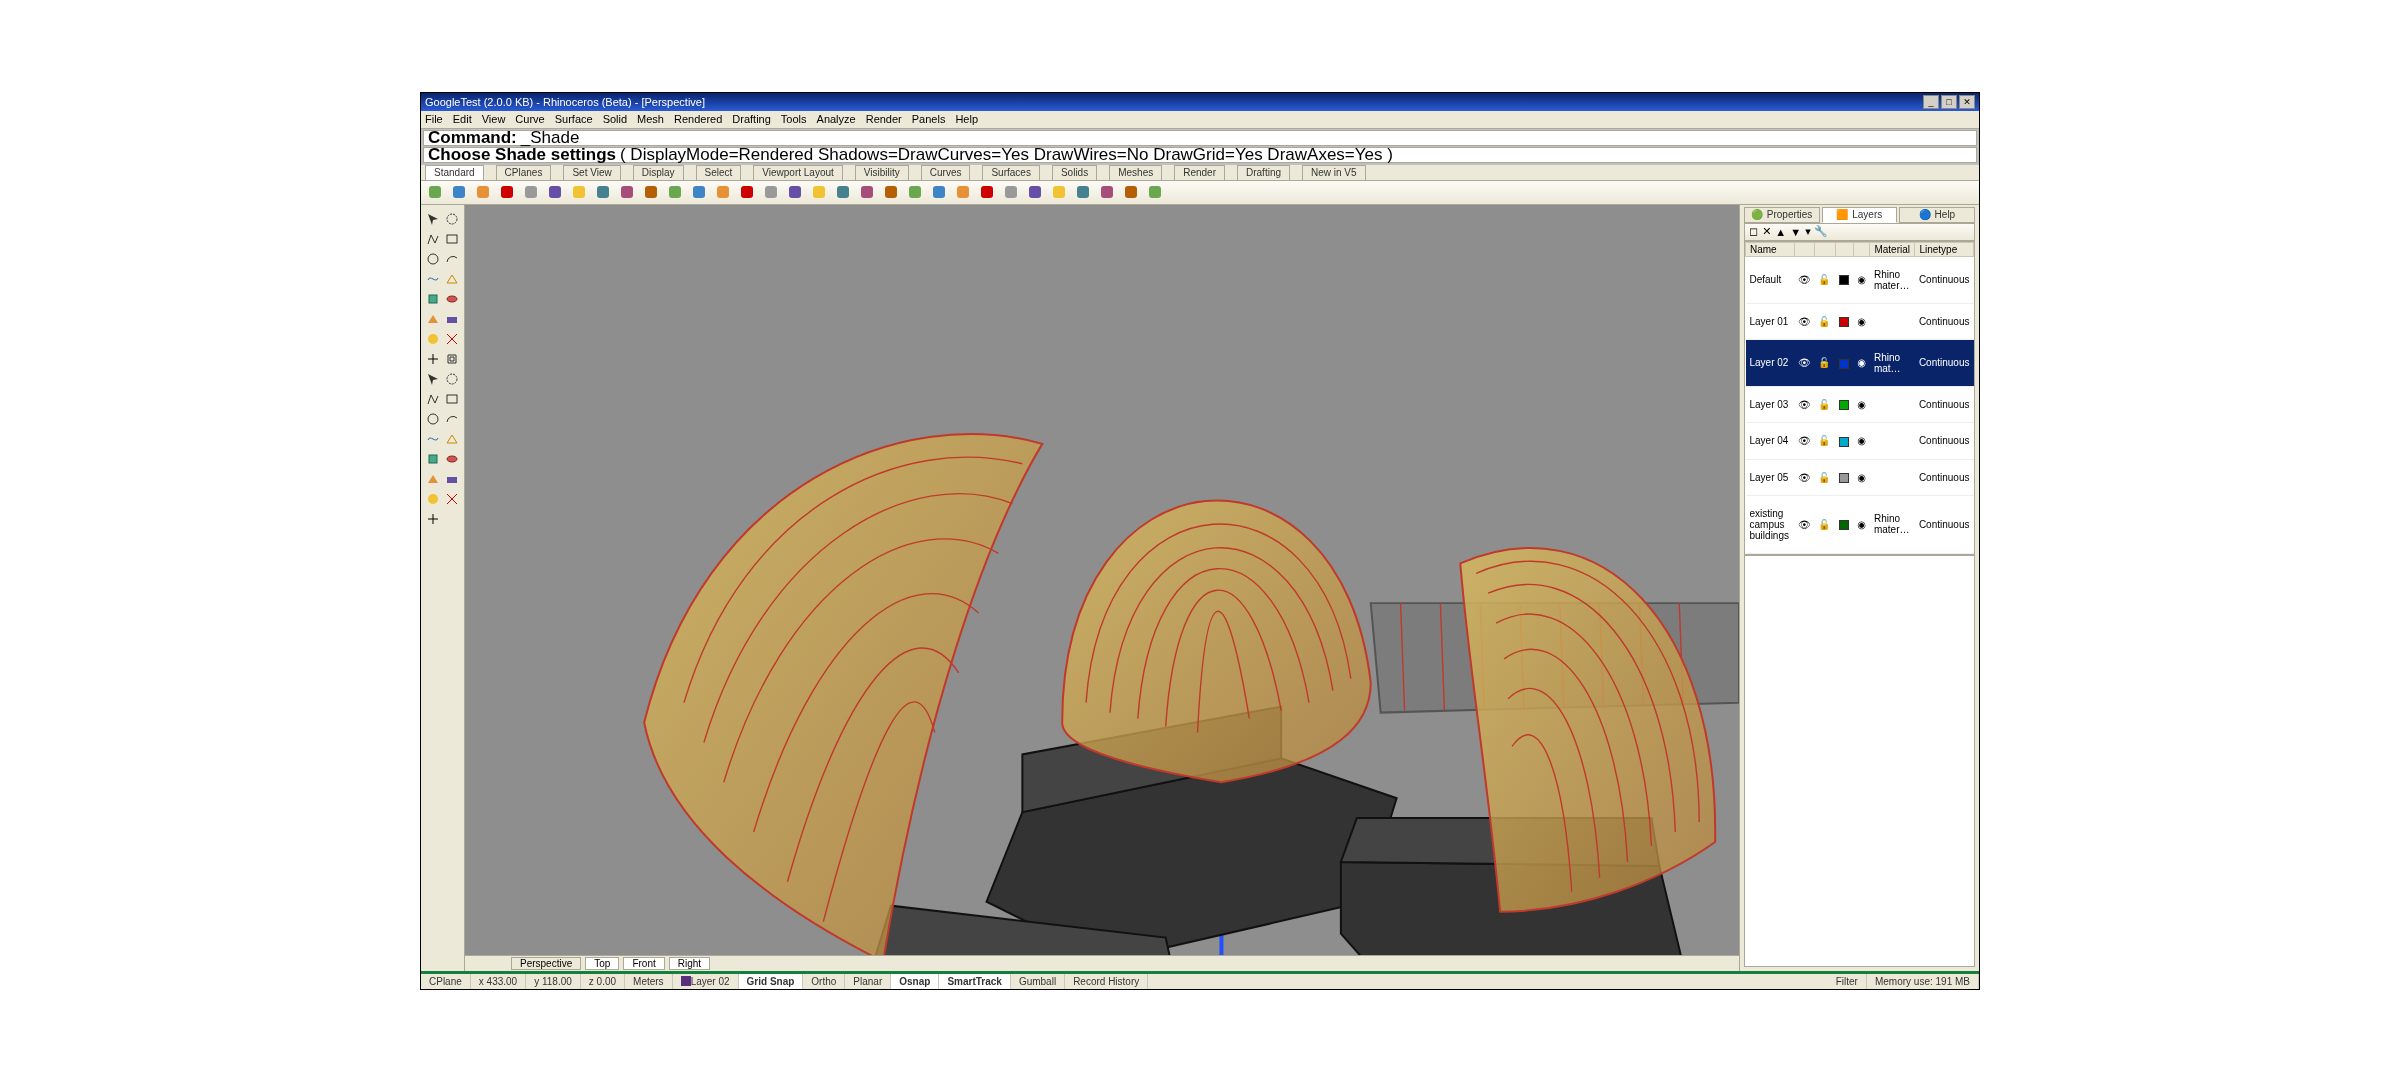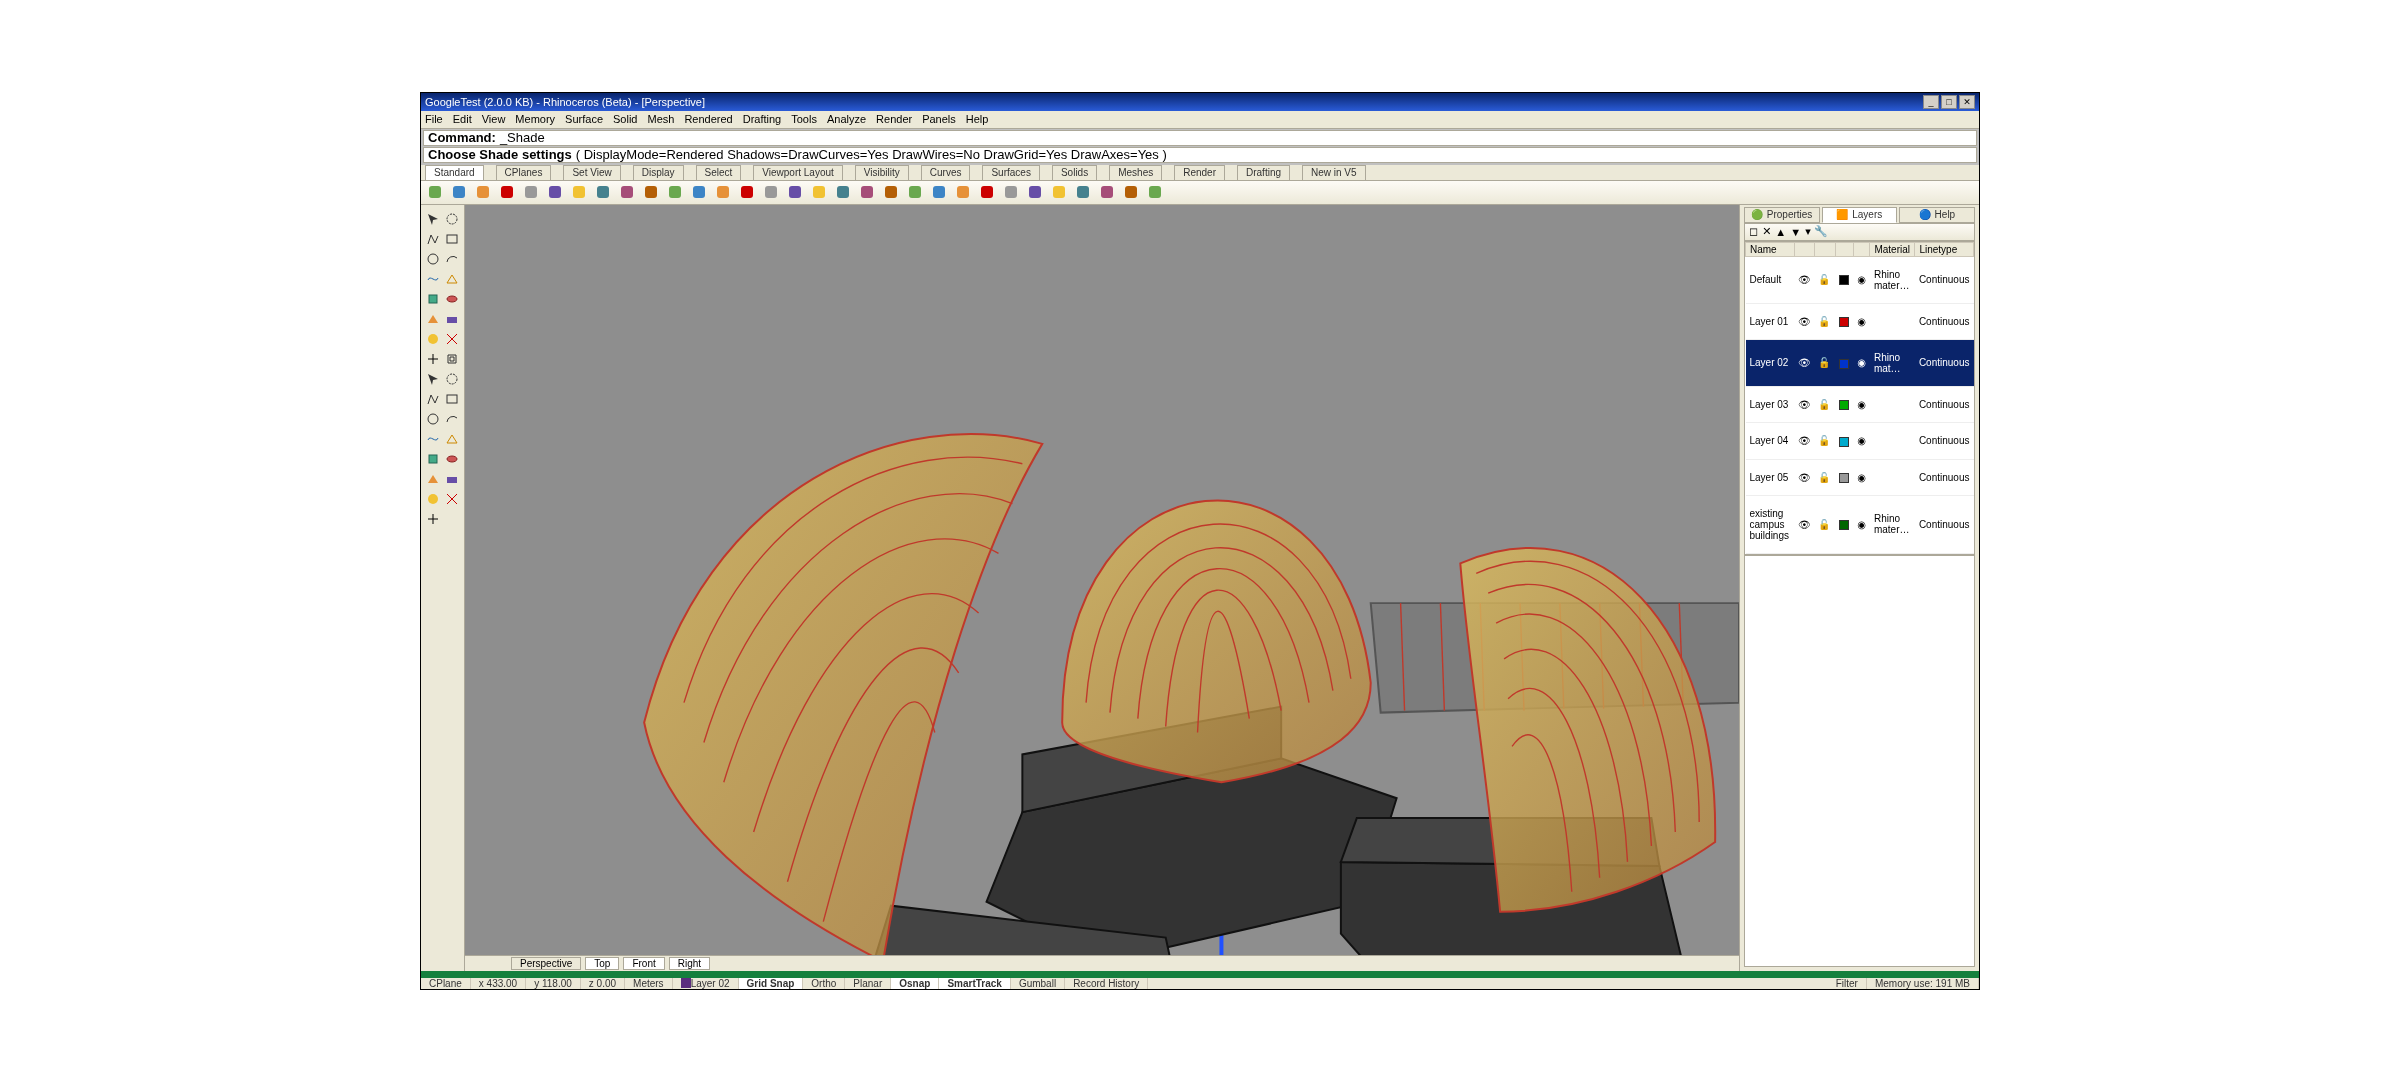--- a/index.html
+++ b/index.html
@@ -8,21 +8,21 @@
 
 .titlebar { height:18px; background:linear-gradient(#08246b,#2a5bd7); color:#fff; display:flex; align-items:center; padding:0 4px; }
 .titlebar .titletext { font-size:11px; white-space:nowrap; }
 .titlebar .spacer { flex:1; }
 .titlebar .winbtns { display:flex; gap:2px; }
 .titlebar .winbtn { width:16px; height:14px; background:#d4d0c8; border:1px solid #888; font-size:9px; line-height:12px; text-align:center; color:#000; }
 
 .menubar { height:18px; background:#ece9d8; display:flex; align-items:center; padding:0 4px; gap:10px; border-bottom:1px solid #aca899; }
 .menubar span { font-size:11px; color:#000; }
 
-.cmdline { height:16px; background:#fff; border:1px solid #aca899; margin:1px 2px 0 2px; font-size:13px; padding:1px 4px; color:#000; display:flex; align-items:center; }
+.cmdline { height:16px; background:#fff; border:1px solid #aca899; margin:1px 2px 0 2px; font-size:17px; padding:1px 4px; color:#000; display:flex; align-items:center; }
 .cmdline .lbl { font-weight:bold; margin-right:4px; }
 
 .tabstrip { height:16px; background:#ece9d8; display:flex; gap:12px; padding-left:4px; border-bottom:1px solid #aca899; margin-top:2px; }
 .tabstrip .tab { background:#ece9d8; border:1px solid #aca899; border-bottom:none; padding:1px 8px; font-size:10px; color:#333; }
 .tabstrip .tab.active { background:#fff; }
 
 .maintoolbar { height:24px; background:linear-gradient(#fdfbf6,#ece9d8); display:flex; align-items:center; padding:0 4px; gap:4px; border-bottom:1px solid #aca899; }
 .tbtn { width:20px; height:20px; border:1px solid rgba(0,0,0,0); display:flex; align-items:center; justify-content:center; }
 
 .dot { width:12px; height:12px; border-radius:3px; }
@@ -50,21 +50,21 @@
 .rptab.active { background:#fff; border-bottom:1px solid #fff; }
 .rptoolbar { height:18px; background:linear-gradient(#fdfbf6,#ece9d8); border:1px solid #aca899; margin:0 4px; display:flex; align-items:center; gap:4px; padding:0 4px; }
 .layertable { background:#fff; border:1px solid #aca899; margin:0 4px; font-size:10px; }
 .layertable table { width:100%; border-collapse:collapse; }
 .layertable th { background:#ece9d8; border:1px solid #cdc7b8; padding:1px 4px; text-align:left; font-weight:normal; height:14px; }
 .layertable td { border-bottom:1px solid #eee; padding:12px 4px; height:14px; }
 .layertable tr.sel td { background:#0a246a; color:#fff; }
 .sw { width:10px; height:10px; display:inline-block; border:1px solid #333; vertical-align:middle; }
 .rp-body { flex:1; background:#fff; margin:0 4px 4px 4px; border:1px solid #aca899; }
 
-.statusbar { height:18px; background:#ece9d8; border-top:7px solid #15803d; display:flex; align-items:center; font-size:10px; color:#333; }
+.statusbar { height:18px; background:#ece9d8; border-top:3px solid #15803d; display:flex; align-items:center; font-size:10px; color:#333; }
 .statusbar .cell { border-right:1px solid #cdc7b8; padding:0 8px; height:100%; display:flex; align-items:center; }
 .statusbar .sw2 { width:10px; height:10px; display:inline-block; }
 </style>
 </head>
 <body>
 
 <div class="outer-frame">
 
   <div class="titlebar">
     <span class="titletext">GoogleTest (2.0.0 KB) - Rhinoceros (Beta) - [Perspective]</span>
@@ -73,21 +73,21 @@
       <div class="winbtn">_</div>
       <div class="winbtn">□</div>
       <div class="winbtn">✕</div>
     </div>
   </div>
 
   <div class="menubar" id="menubar">
       <span>File</span>
       <span>Edit</span>
       <span>View</span>
-      <span>Memory</span>
+      <span>Curve</span>
       <span>Surface</span>
       <span>Solid</span>
       <span>Mesh</span>
       <span>Rendered</span>
       <span>Drafting</span>
       <span>Tools</span>
       <span>Analyze</span>
       <span>Render</span>
       <span>Panels</span>
       <span>Help</span>

